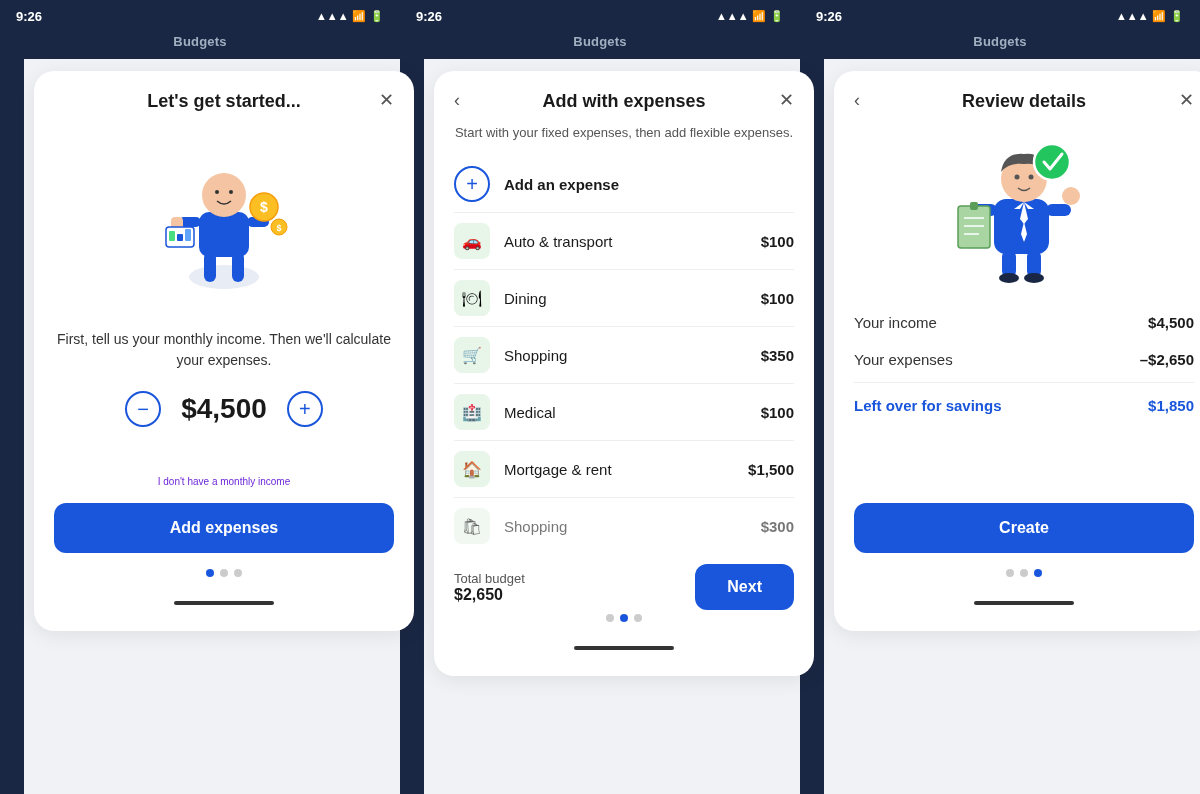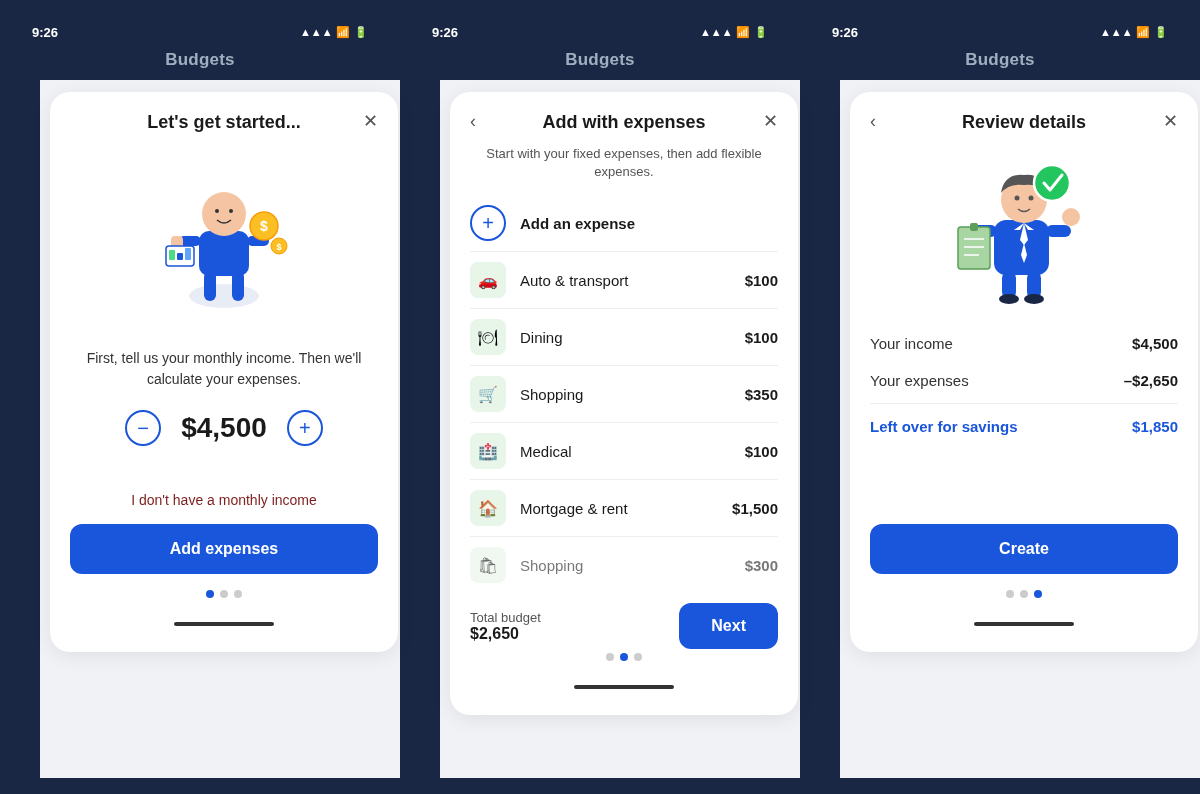--- a/index.html
+++ b/index.html
@@ -10,21 +10,21 @@
       background: #1a2744;
       font-family: -apple-system, BlinkMacSystemFont, 'Segoe UI', sans-serif;
       overflow: hidden;
     }
     .phone-panel {
       flex: 1;
       display: flex;
       flex-direction: column;
       align-items: center;
       background: #1a2744;
-      padding: 16px;
+      padding: 0;
     }
     .status-bar {
       width: 100%;
       display: flex;
       justify-content: space-between;
       align-items: center;
       padding: 8px 16px 4px;
       color: white;
       font-size: 13px;
       font-weight: 600;
@@ -33,21 +33,21 @@
     .status-icons {
       display: flex;
       gap: 4px;
       align-items: center;
       font-size: 11px;
     }
     .nav-bar {
       width: 100%;
       text-align: center;
       color: #a0aec0;
-      font-size: 17px;
+      font-size: 13px;
       font-weight: 600;
       padding: 6px 0 10px;
       letter-spacing: 0.2px;
     }
     .phone-content {
       flex: 1;
       width: 100%;
       background: #f0f2f5;
       display: flex;
       align-items: flex-start;
@@ -134,22 +134,22 @@
       font-weight: 300;
       line-height: 1;
     }
     .income-value {
       font-size: 28px;
       font-weight: 700;
       color: #1a1a1a;
     }
     .no-income-link {
       text-align: center;
-      color: #7f1d1d;
-      font-size: 14px;
+      color: #6d28d9;
+      font-size: 10px;
       cursor: pointer;
       margin-bottom: 16px;
     }
     .primary-btn {
       width: 100%;
       background: #1a56db;
       color: white;
       border: none;
       border-radius: 12px;
       padding: 16px;

